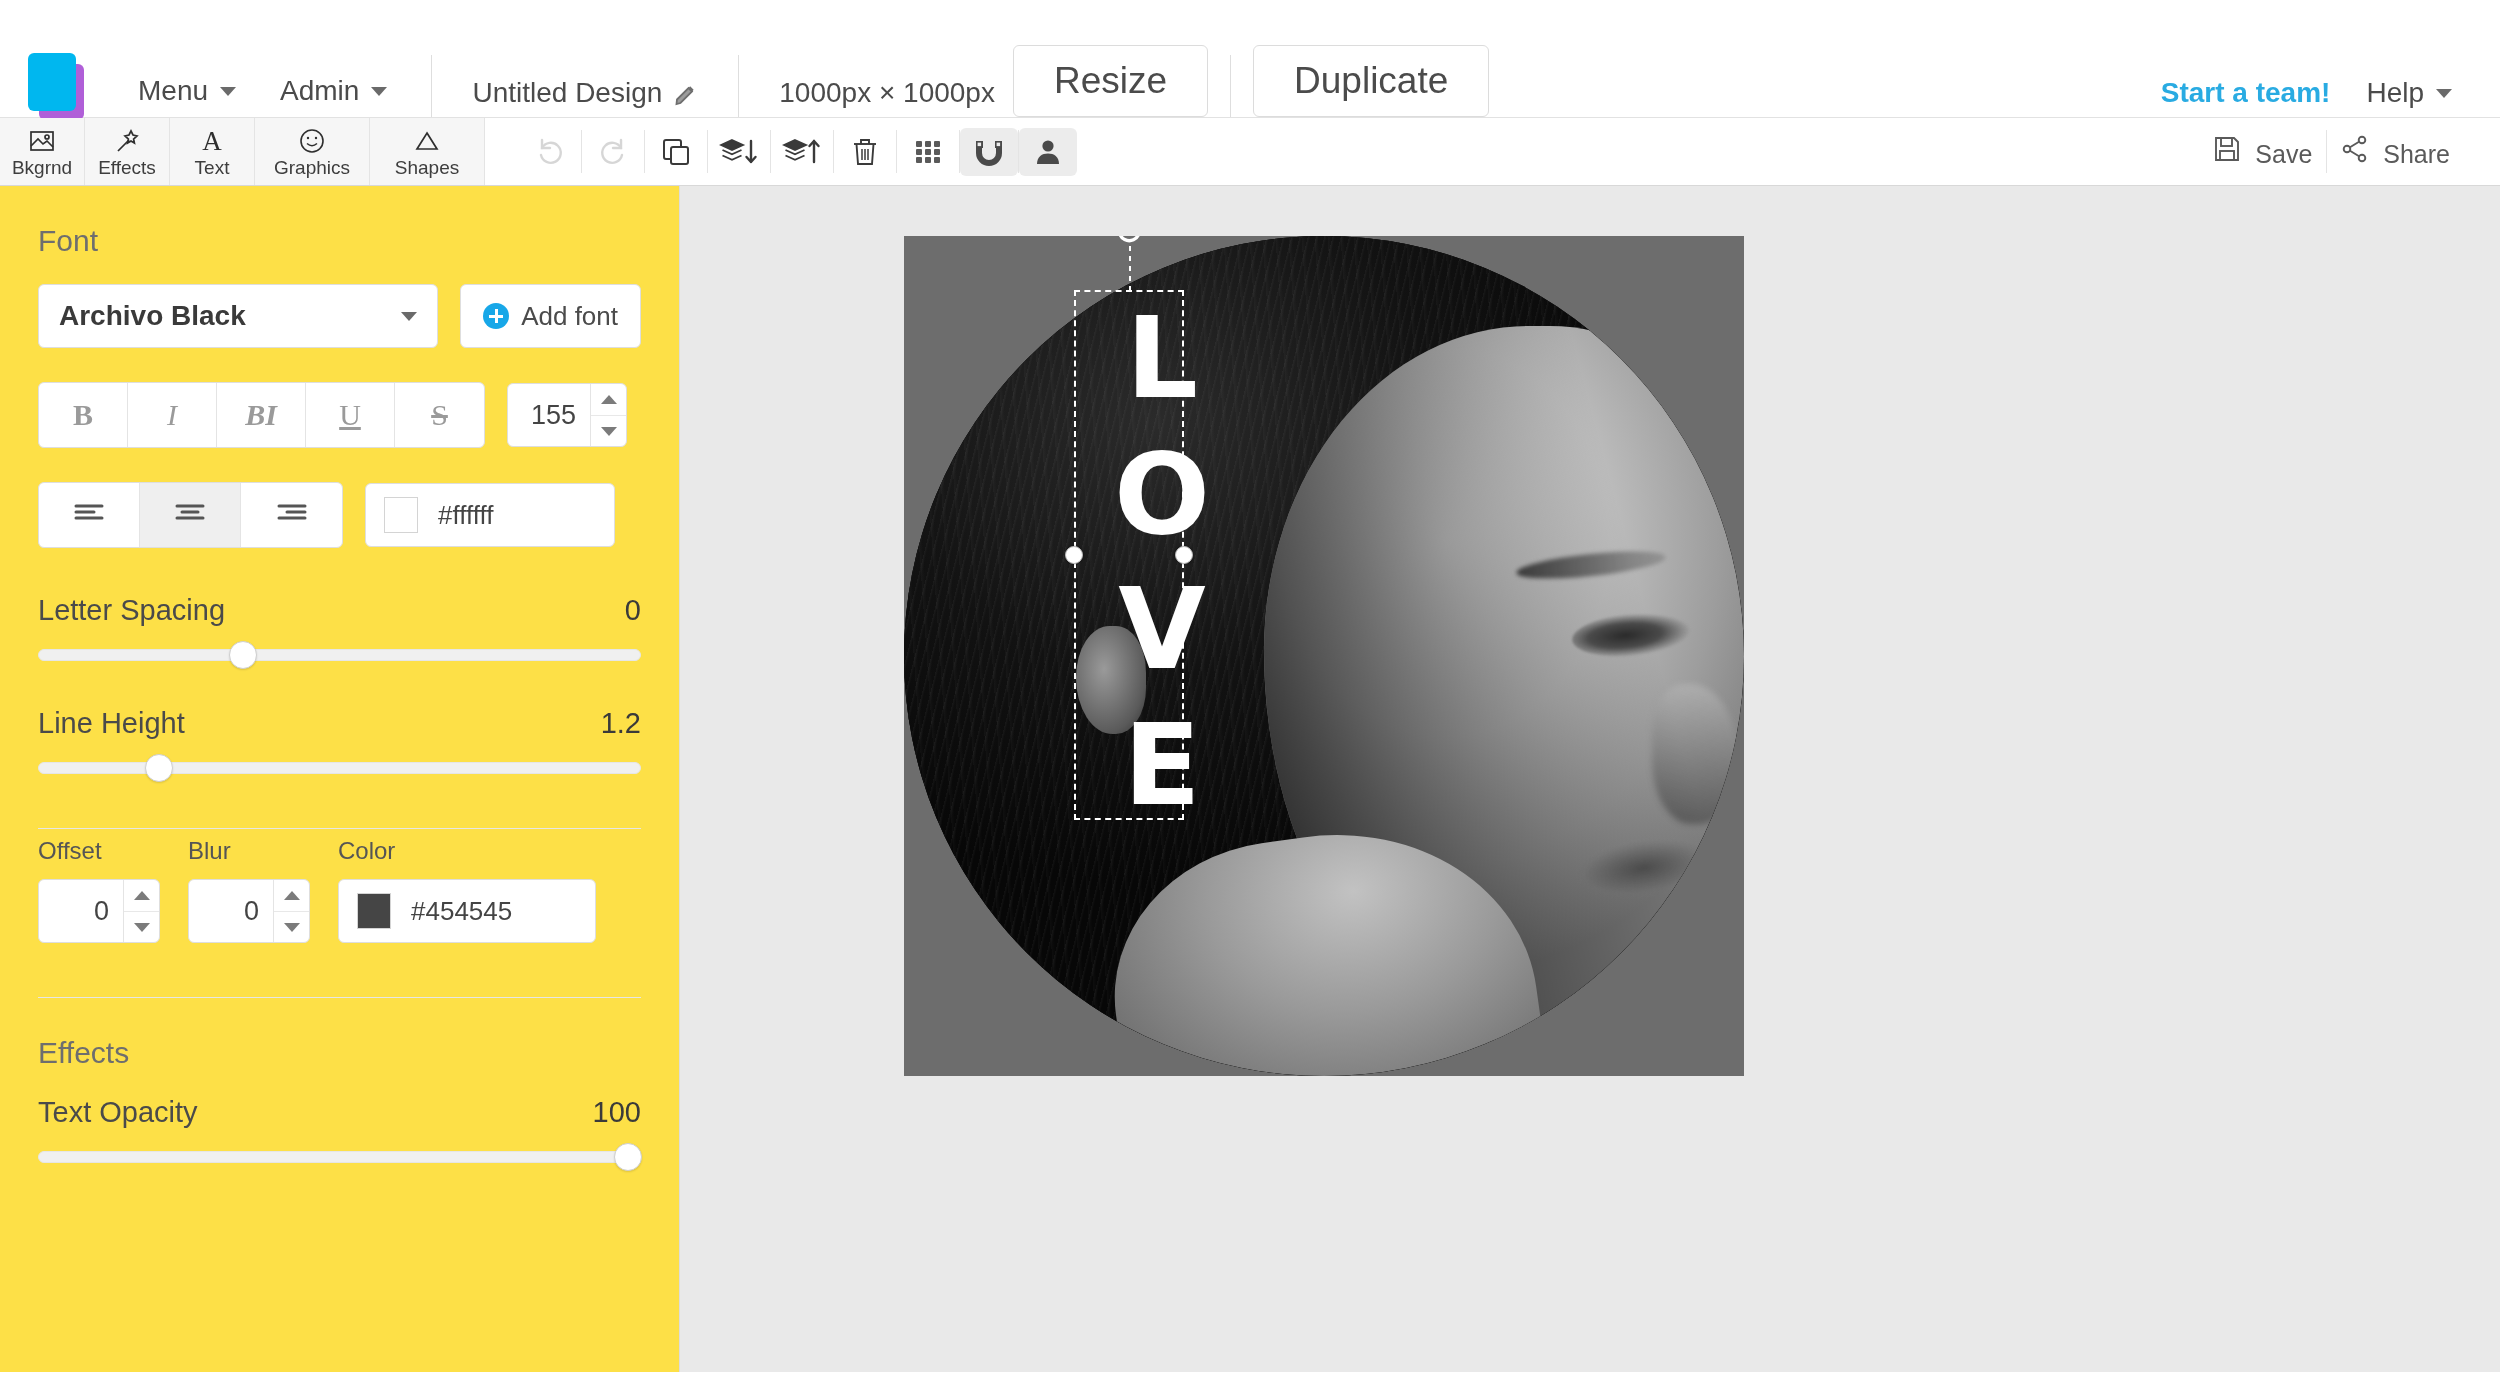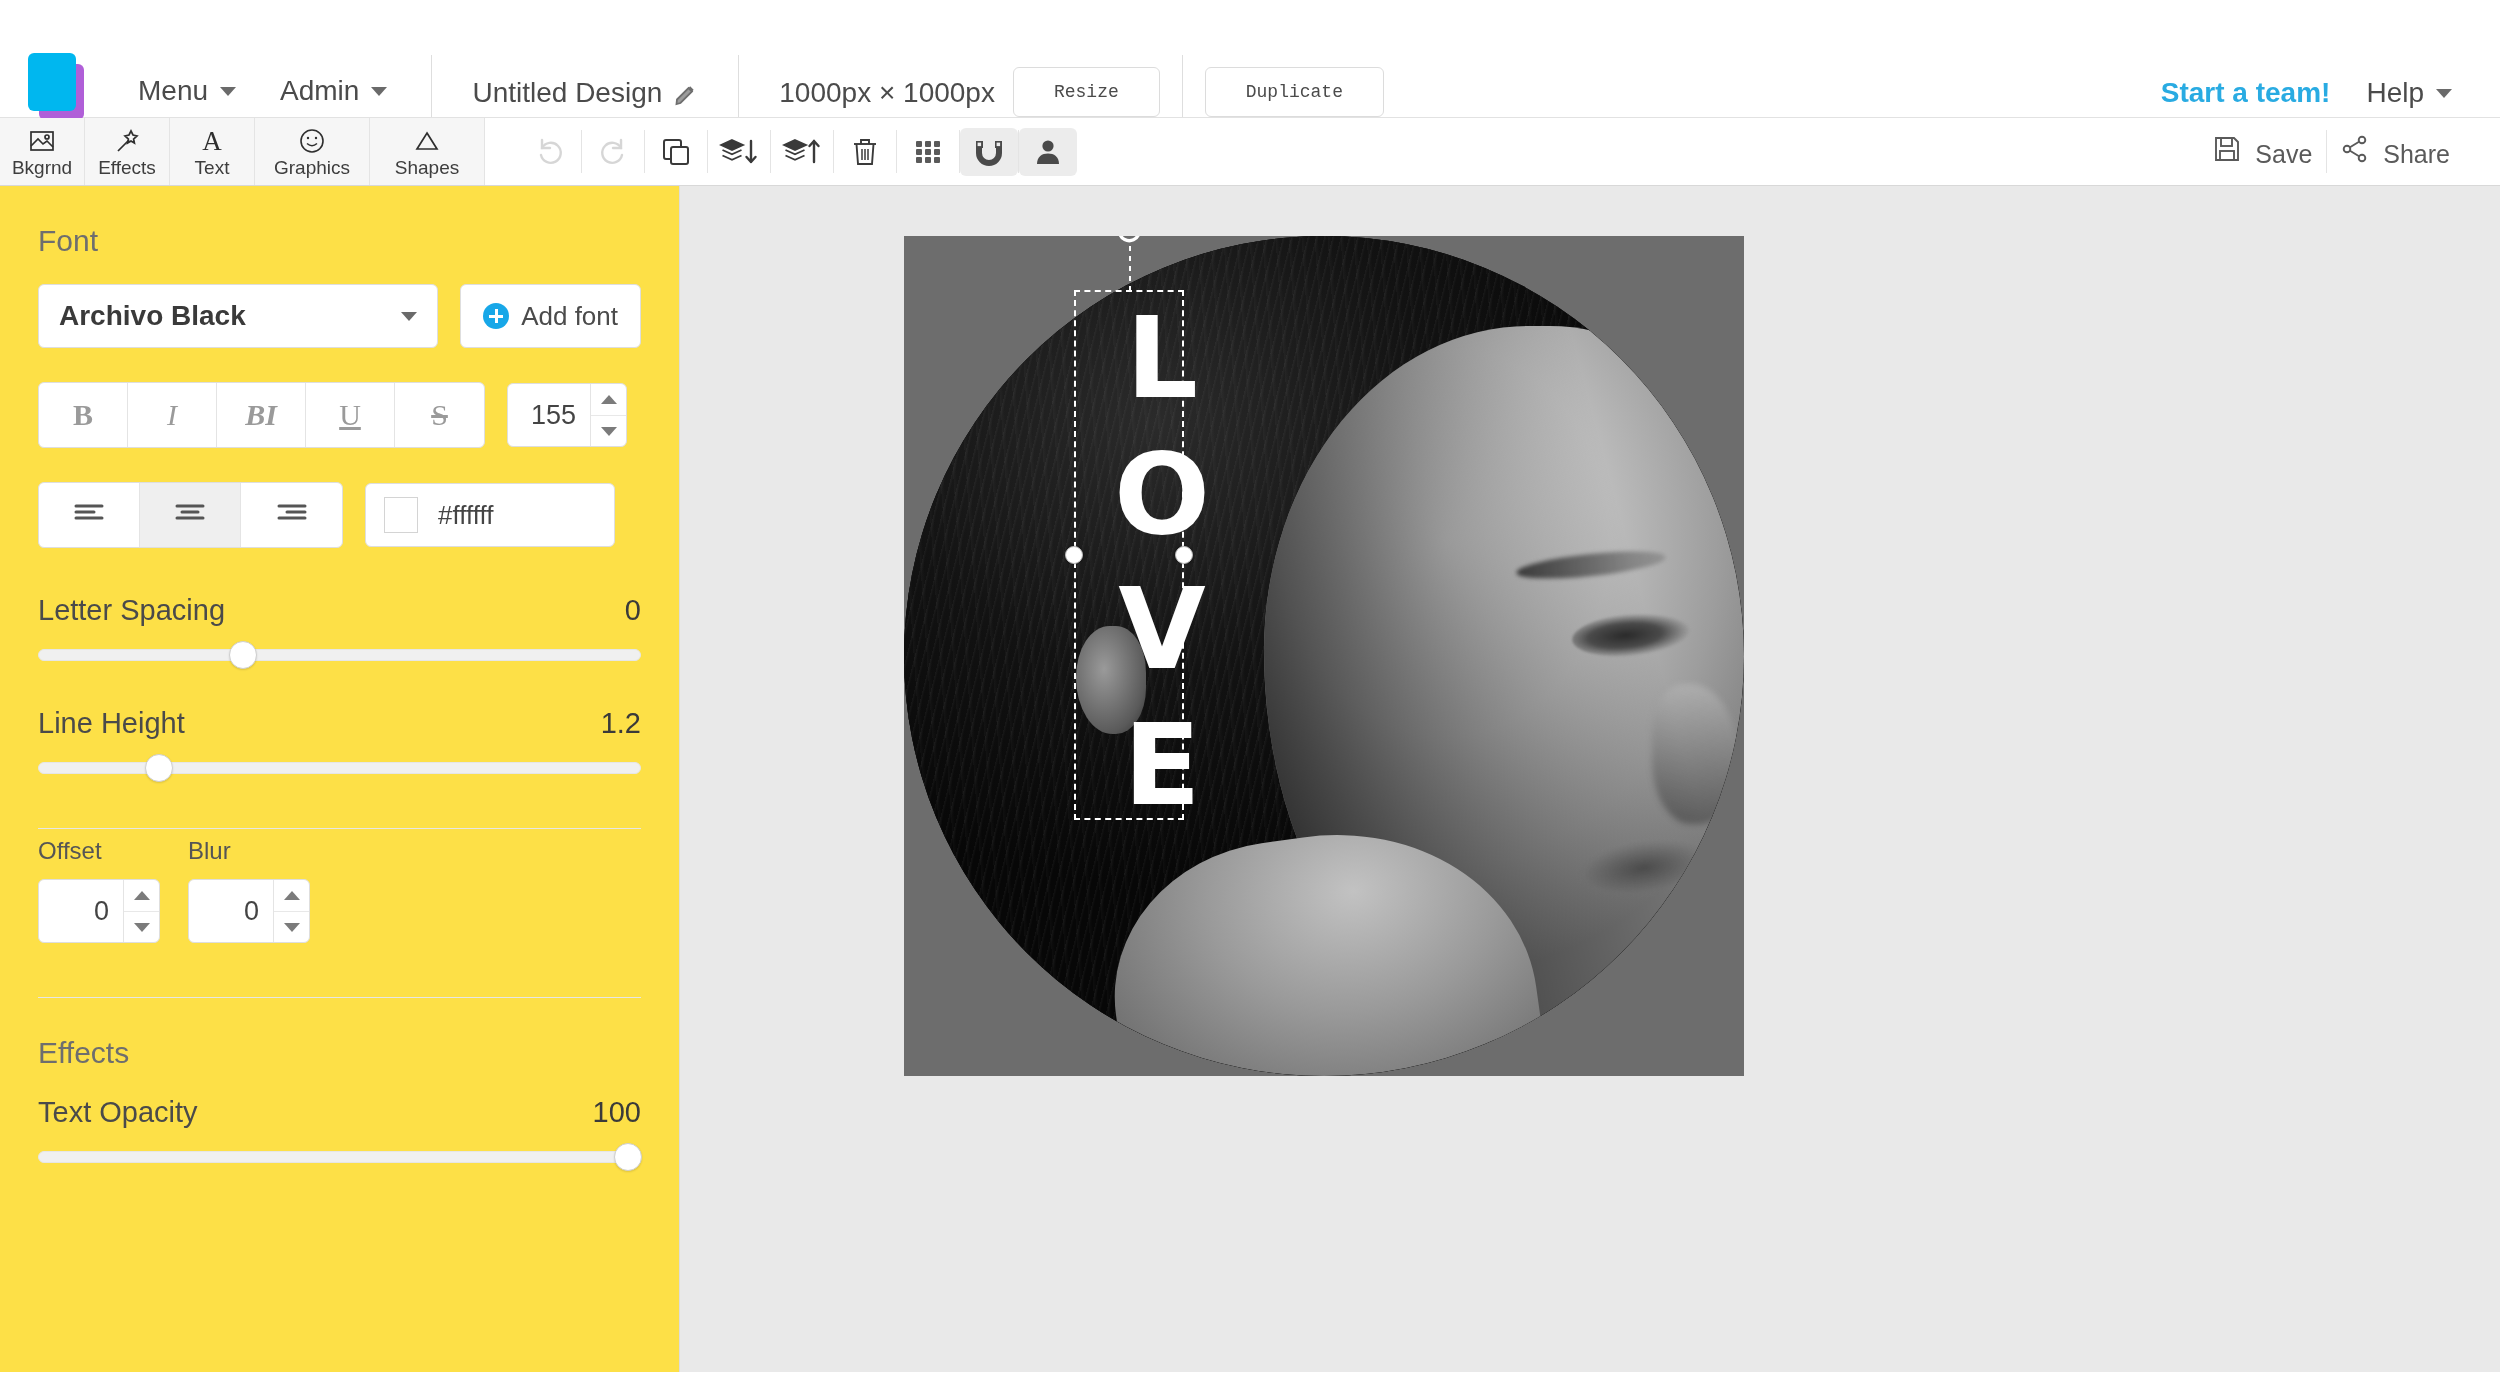--- a/index.html
+++ b/index.html
@@ -68,26 +68,26 @@
     padding: 8px 18px; cursor: pointer; white-space: nowrap;
   }
   .pencil-icon { width: 24px; height: 24px; display: inline-block; }
   .dims {
     font-size: 28px; color: #4b4b4b; padding: 8px 18px; white-space: nowrap;
   }
   .tb-btn {
     border: 1px solid #dcdcdc;
     border-radius: 6px;
     background: #fff;
-    font-size: 18px;
+    font-size: 37px;
     color: #4b4b4b;
     padding: 14px 40px;
     cursor: pointer;
     white-space: nowrap;
-    font-family: Liberation Mono, monospace;
+    font-family: Liberation Sans, sans-serif;
   }
   .spacer { flex: 1 1 auto; }
   .link-accent {
     font-size: 28px; font-weight: bold;
     padding: 8px 18px; cursor: pointer; white-space: nowrap;
   }
   .help-btn {
     display: flex; align-items: center; gap: 12px;
     font-size: 28px; color: #4b4b4b;
     padding: 8px 18px; margin-right: 30px; cursor: pointer; white-space: nowrap;
@@ -757,20 +757,27 @@
               <div class="sarr">
                   <span class="tri-up"></span>
                 </div>
               <div class="sarr">
                   <span class="tri-dn"></span>
                 </div>
             </div>
           </div>
         </div>
 
+        <div class="field">
+          <span class="flabel">Color</span>
+          <div class="colorfield">
+            <span class="swatch" id="shadow-swatch" style="background: rgb(69, 69, 69);"></span>
+            <span class="chex">#454545</span>
+          </div>
+        </div>
       </div>
 
       <div class="divider"></div>
 
       <div class="sec-title">Effects</div>
 
       <div class="sliderblock" style="margin-top:8px">
         <div class="slider-head">
           <span>Text Opacity</span>
           <span class="sv">100</span>

